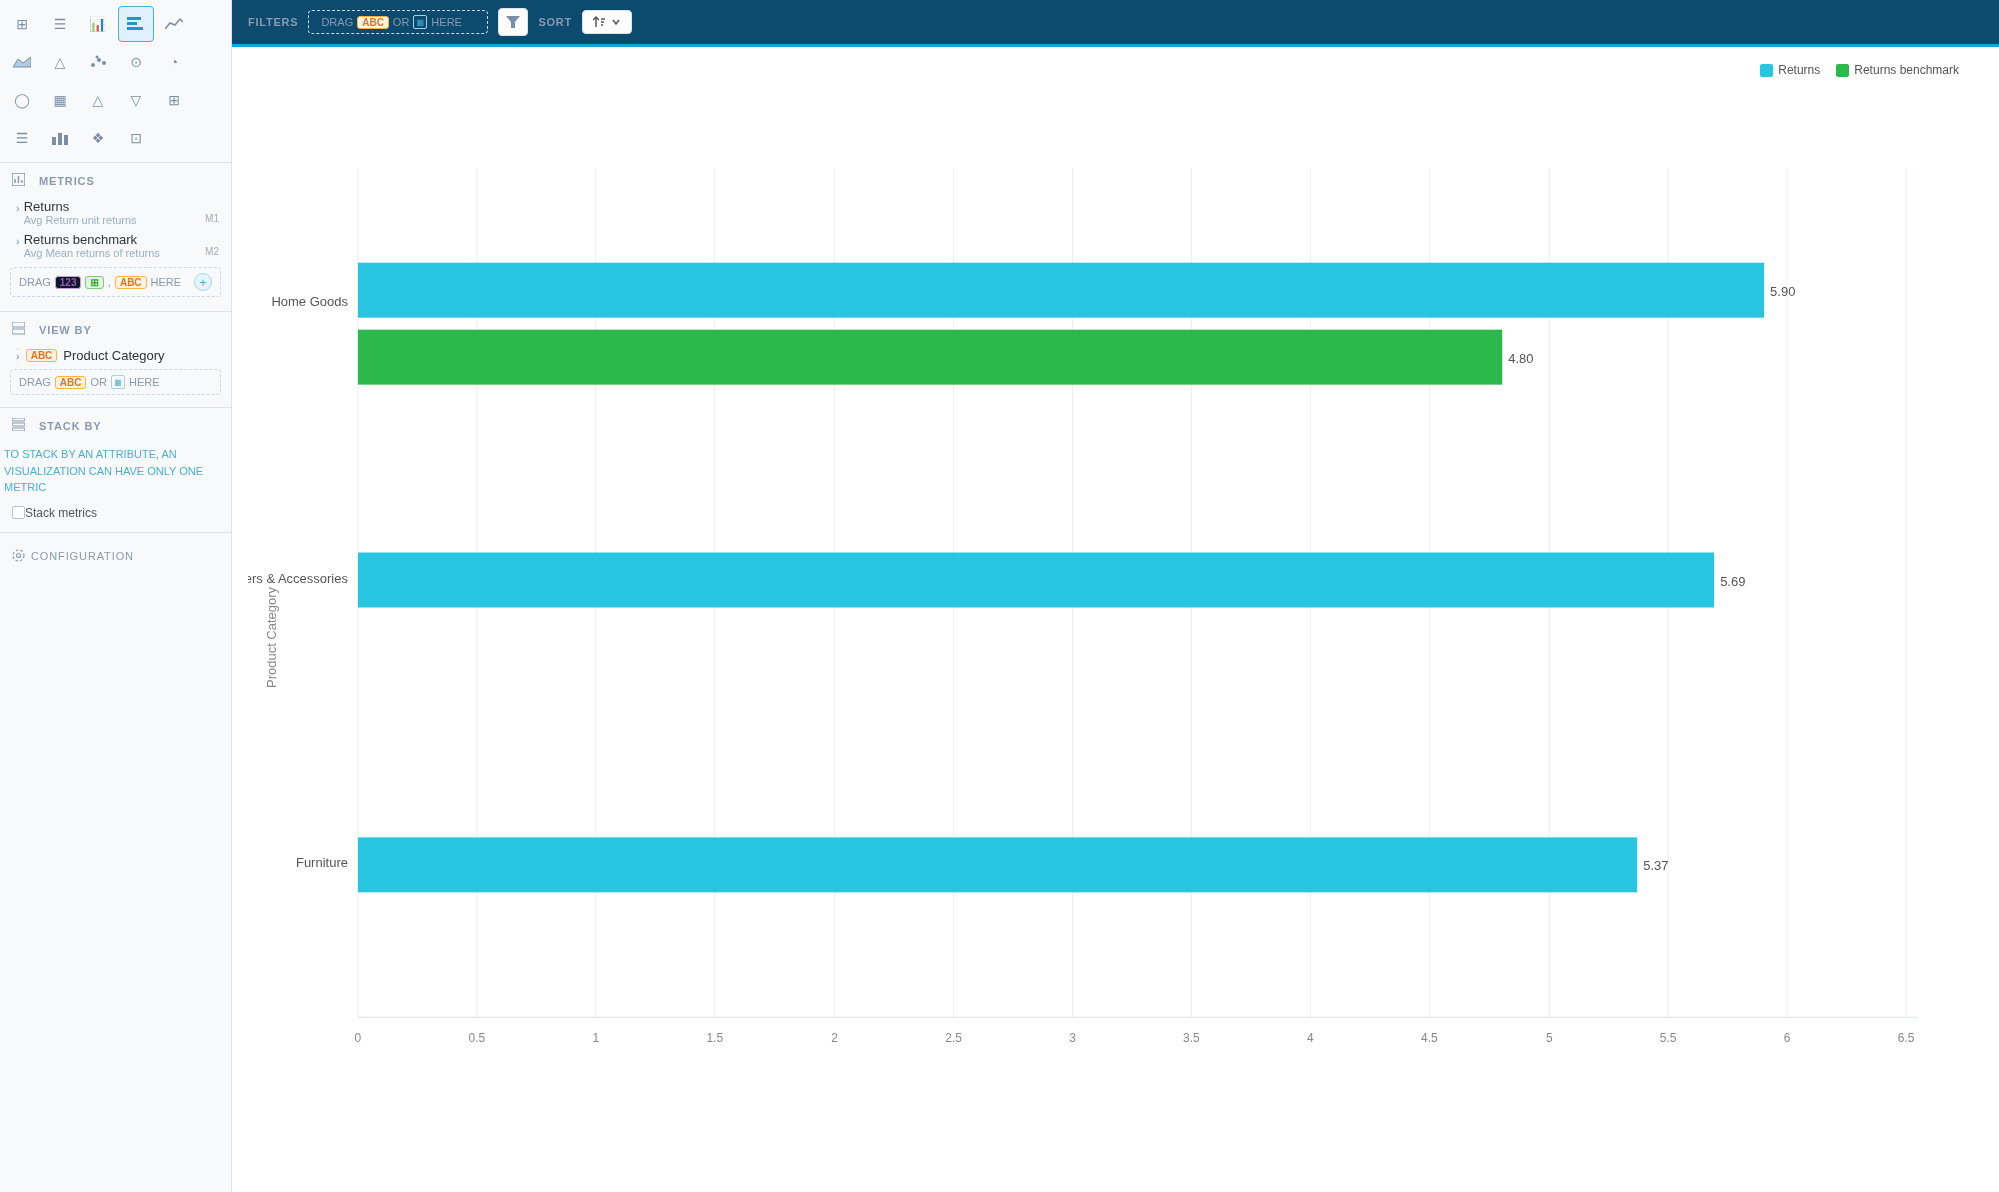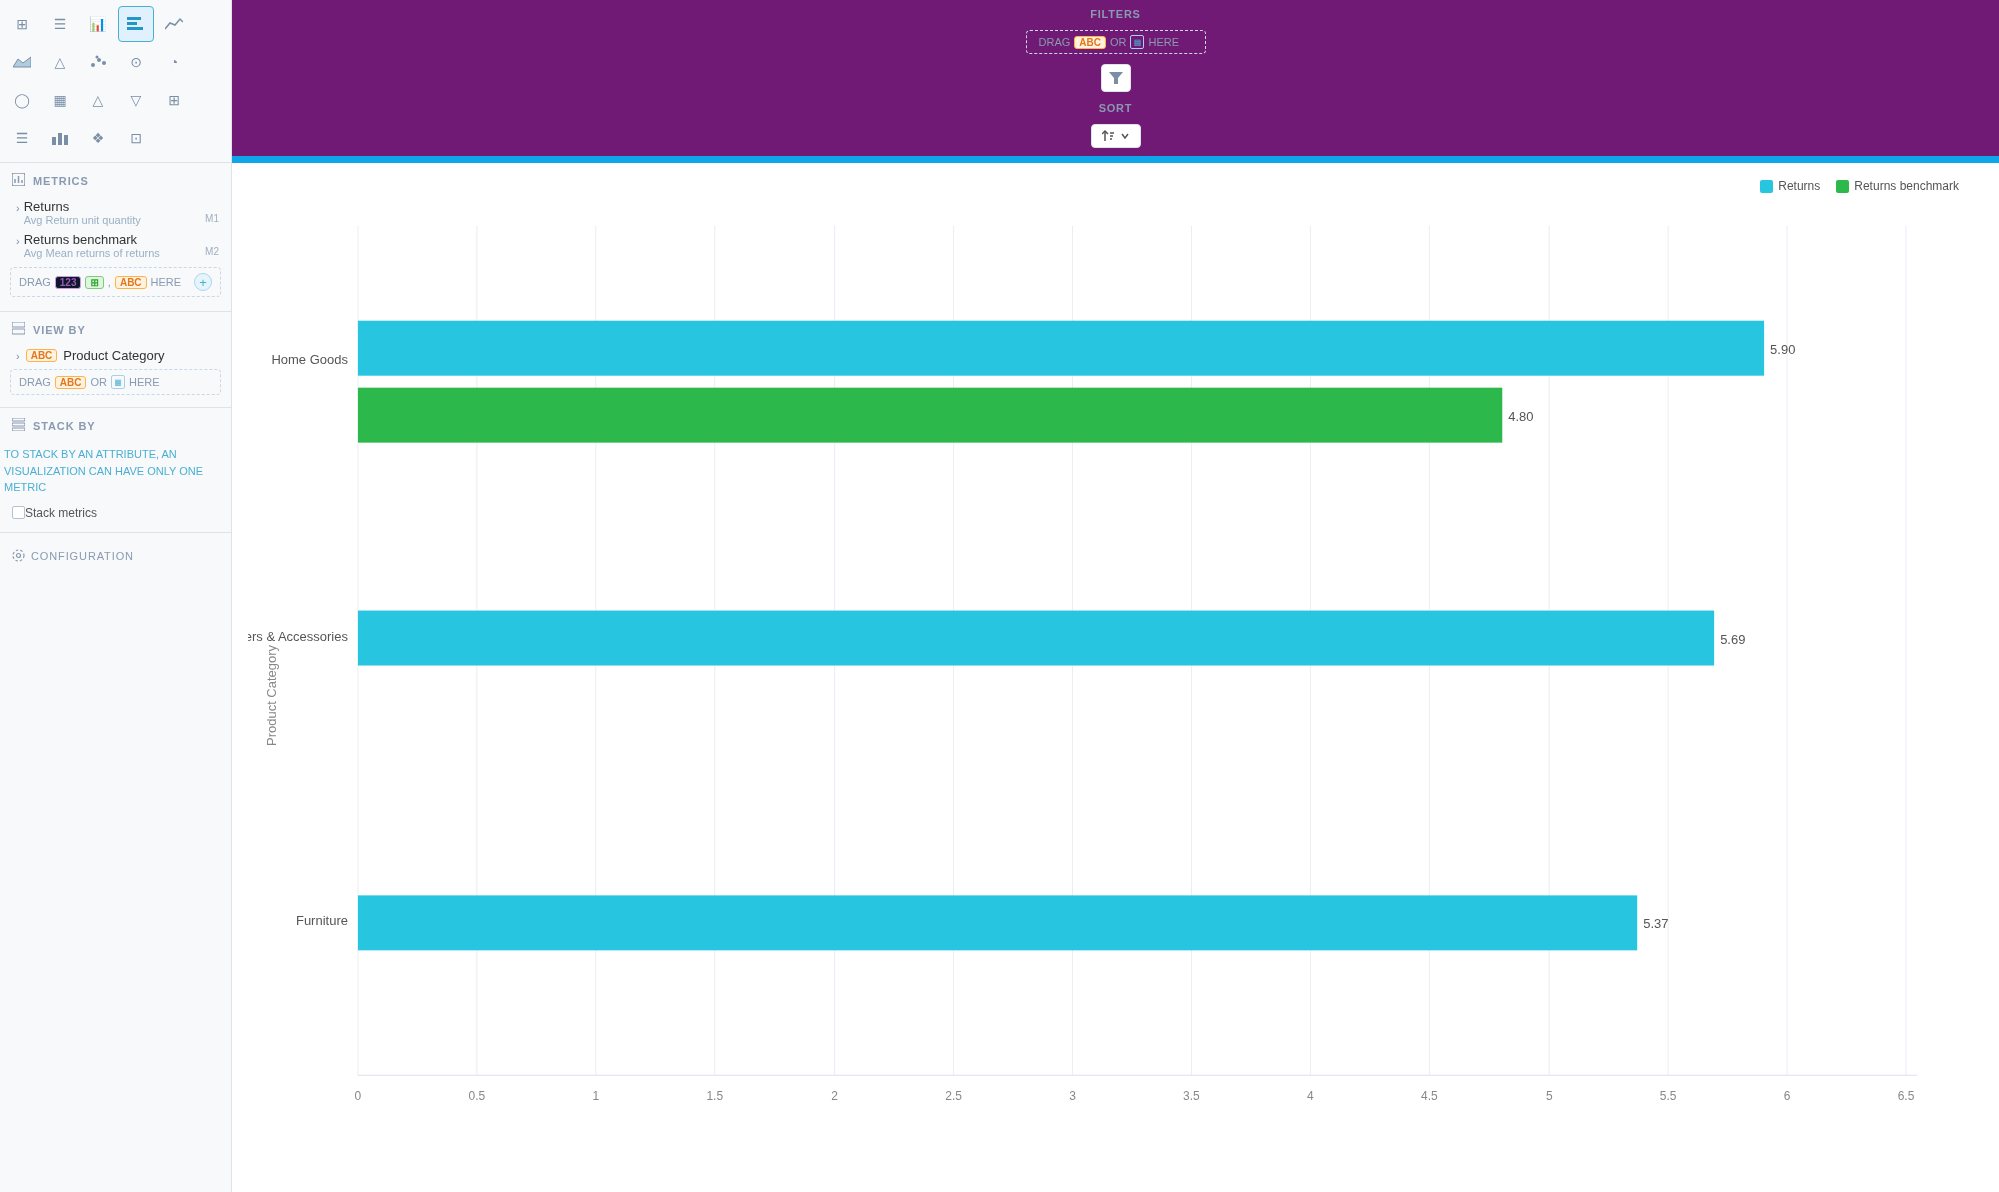--- a/index.html
+++ b/index.html
@@ -36,21 +36,21 @@
       color: #7a8fa6;
       font-size: 14px;
       background: transparent;
     }
     .icon-btn.active { background: #e0f0fc; border-color: #4bafd4; color: #2196c7; }
 
     
     .section-header {
       display: flex;
       align-items: center;
-      gap: 8px;
+      gap: 14px;
       padding: 10px 12px 6px 12px;
       font-size: 11px;
       font-weight: 700;
       color: #8a9ab0;
       letter-spacing: 0.08em;
       text-transform: uppercase;
     }
     .section-icon { font-size: 13px; color: #8a9ab0; }
 
     
@@ -202,23 +202,22 @@
       background: #fff;
       overflow: hidden;
     }
 
     
     .top-toolbar {
       display: flex;
       align-items: center;
       gap: 10px;
       padding: 8px 16px;
-      border-bottom: 7px solid #0ea5e9;
-      background: #701a75;
-      flex-direction: column;
+      border-bottom: 3px solid #0ea5e9;
+      background: #0c4a6e;
     }
     .toolbar-label {
       font-size: 11px;
       font-weight: 700;
       color: #8a9ab0;
       letter-spacing: 0.07em;
       text-transform: uppercase;
     }
     .filter-drag-bar {
       border: 1.5px dashed #c8d8e8;
@@ -357,21 +356,21 @@
         </svg>
       </span>
       <span>METRICS</span>
     </div>
 
     <div class="metric-item">
       <div class="metric-left">
         <span class="metric-chevron">›</span>
         <div class="metric-info">
           <span class="metric-name">Returns</span>
-          <span class="metric-sub">Avg Return unit quantity</span>
+          <span class="metric-sub">Avg Return unit returns</span>
         </div>
       </div>
       <span class="metric-badge">M1</span>
     </div>
 
     <div class="metric-item">
       <div class="metric-left">
         <span class="metric-chevron">›</span>
         <div class="metric-info">
           <span class="metric-name">Returns benchmark</span>

